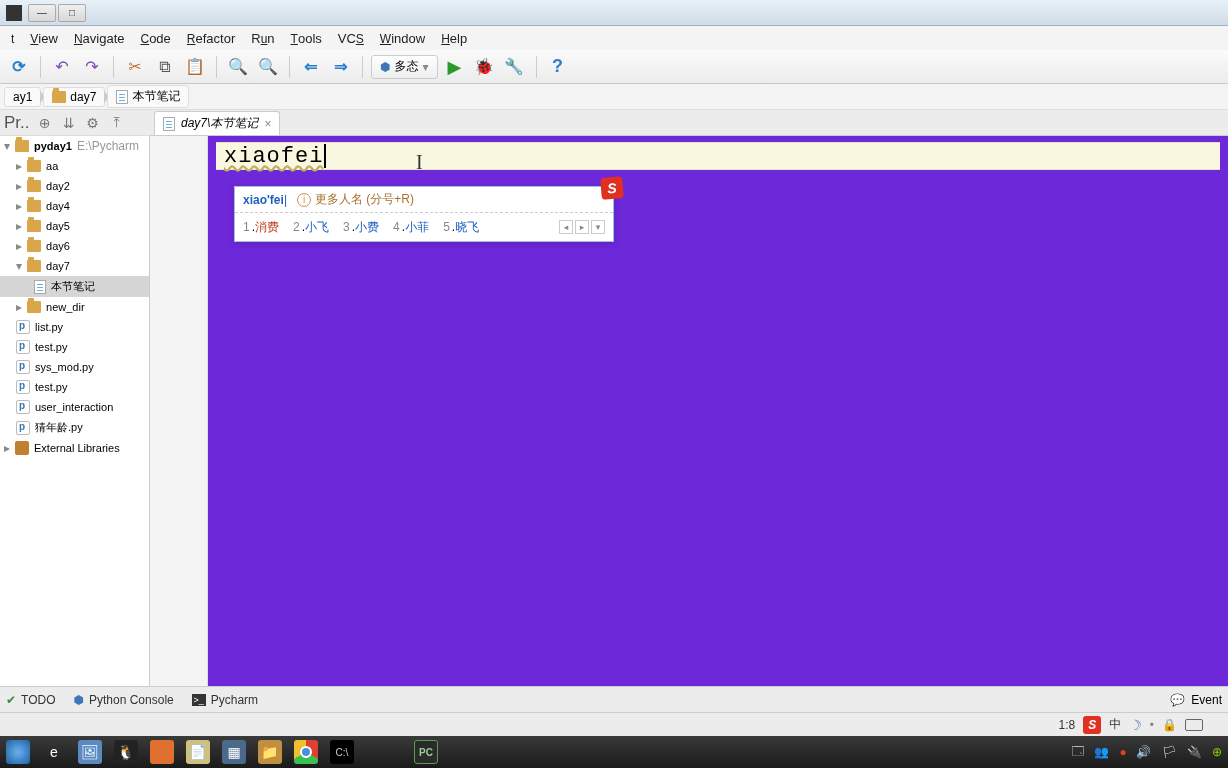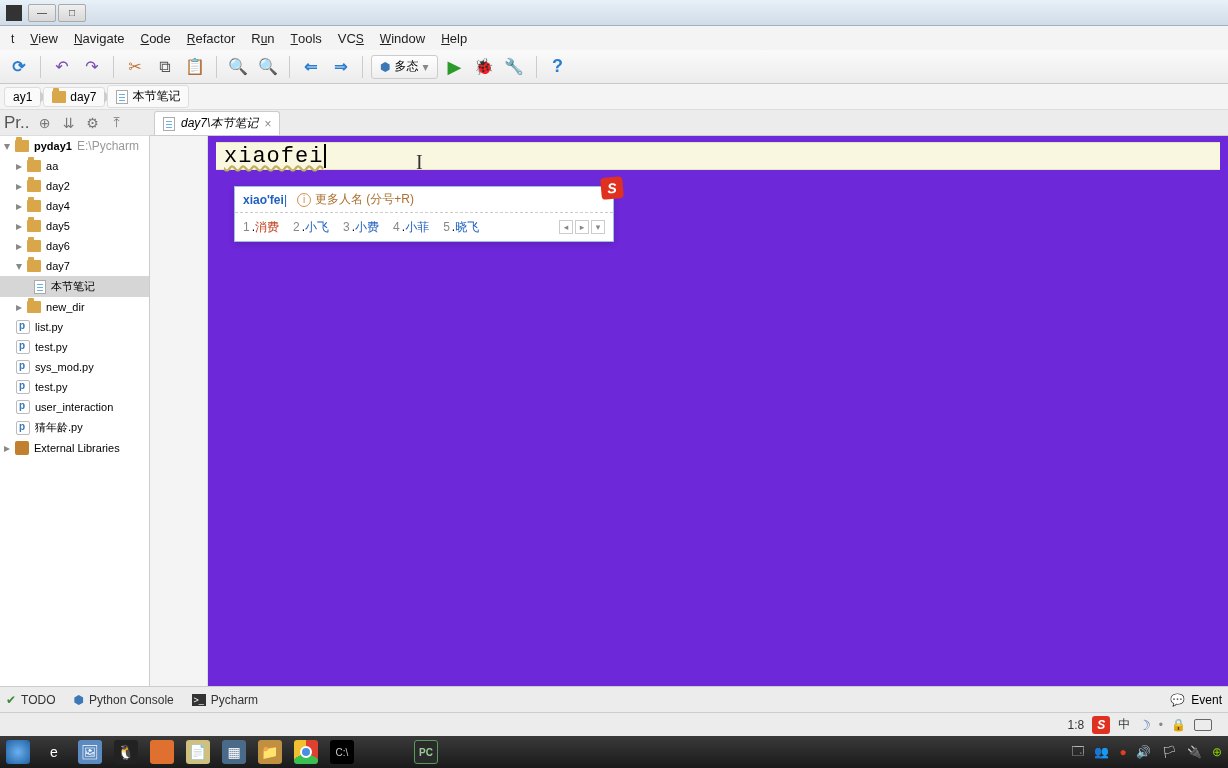--- a/index.html
+++ b/index.html
@@ -80,21 +80,21 @@
 .ime-cand:first-child .txt { color:#c04020;}
 .ime-nav { margin-left:auto; display:flex; gap:2px;}
 .ime-nav span { width:14px; height:14px; border:1px solid #ccc; display:flex; align-items:center; justify-content:center; font-size:9px; color:#888;}
 
 
 .bottom-tools { height:26px; background:#ececec; border-top:1px solid #ccc; display:flex; align-items:center; padding:0 6px; gap:18px;}
 .bottom-tools .bt { display:flex; align-items:center; gap:5px; font-size:13px; color:#333;}
 .bottom-tools .right { margin-left:auto; display:flex; align-items:center; gap:6px;}
 
 
-.statusbar { height:24px; background:#ececec; border-top:1px solid #ccc; display:flex; align-items:center; padding:0 16px; }
+.statusbar { height:24px; background:#ececec; border-top:1px solid #ccc; display:flex; align-items:center; padding:0 25px; }
 .statusbar .right { margin-left:auto; display:flex; align-items:center; gap:8px; font-size:12px; color:#333;}
 .status-s { width:18px; height:18px; background:#e03020; border-radius:3px; color:#fff; font-weight:bold; font-style:italic; display:flex; align-items:center; justify-content:center; font-size:12px;}
 .moon { color:#5a7ab0; font-size:14px;}
 .lock { font-size:12px;}
 .kbd { width:18px; height:12px; border:1px solid #666; border-radius:2px;}
 
 
 .taskbar { height:32px; background:linear-gradient(#3a3a3a,#1a1a1a); display:flex; align-items:center; padding:0 6px; gap:12px;}
 .taskbar .tb-icon { width:24px; height:24px; border-radius:3px; display:flex; align-items:center; justify-content:center; font-size:14px; color:#fff;}
 .taskbar .tray { margin-left:auto; display:flex; align-items:center; gap:10px; color:#ddd;}

